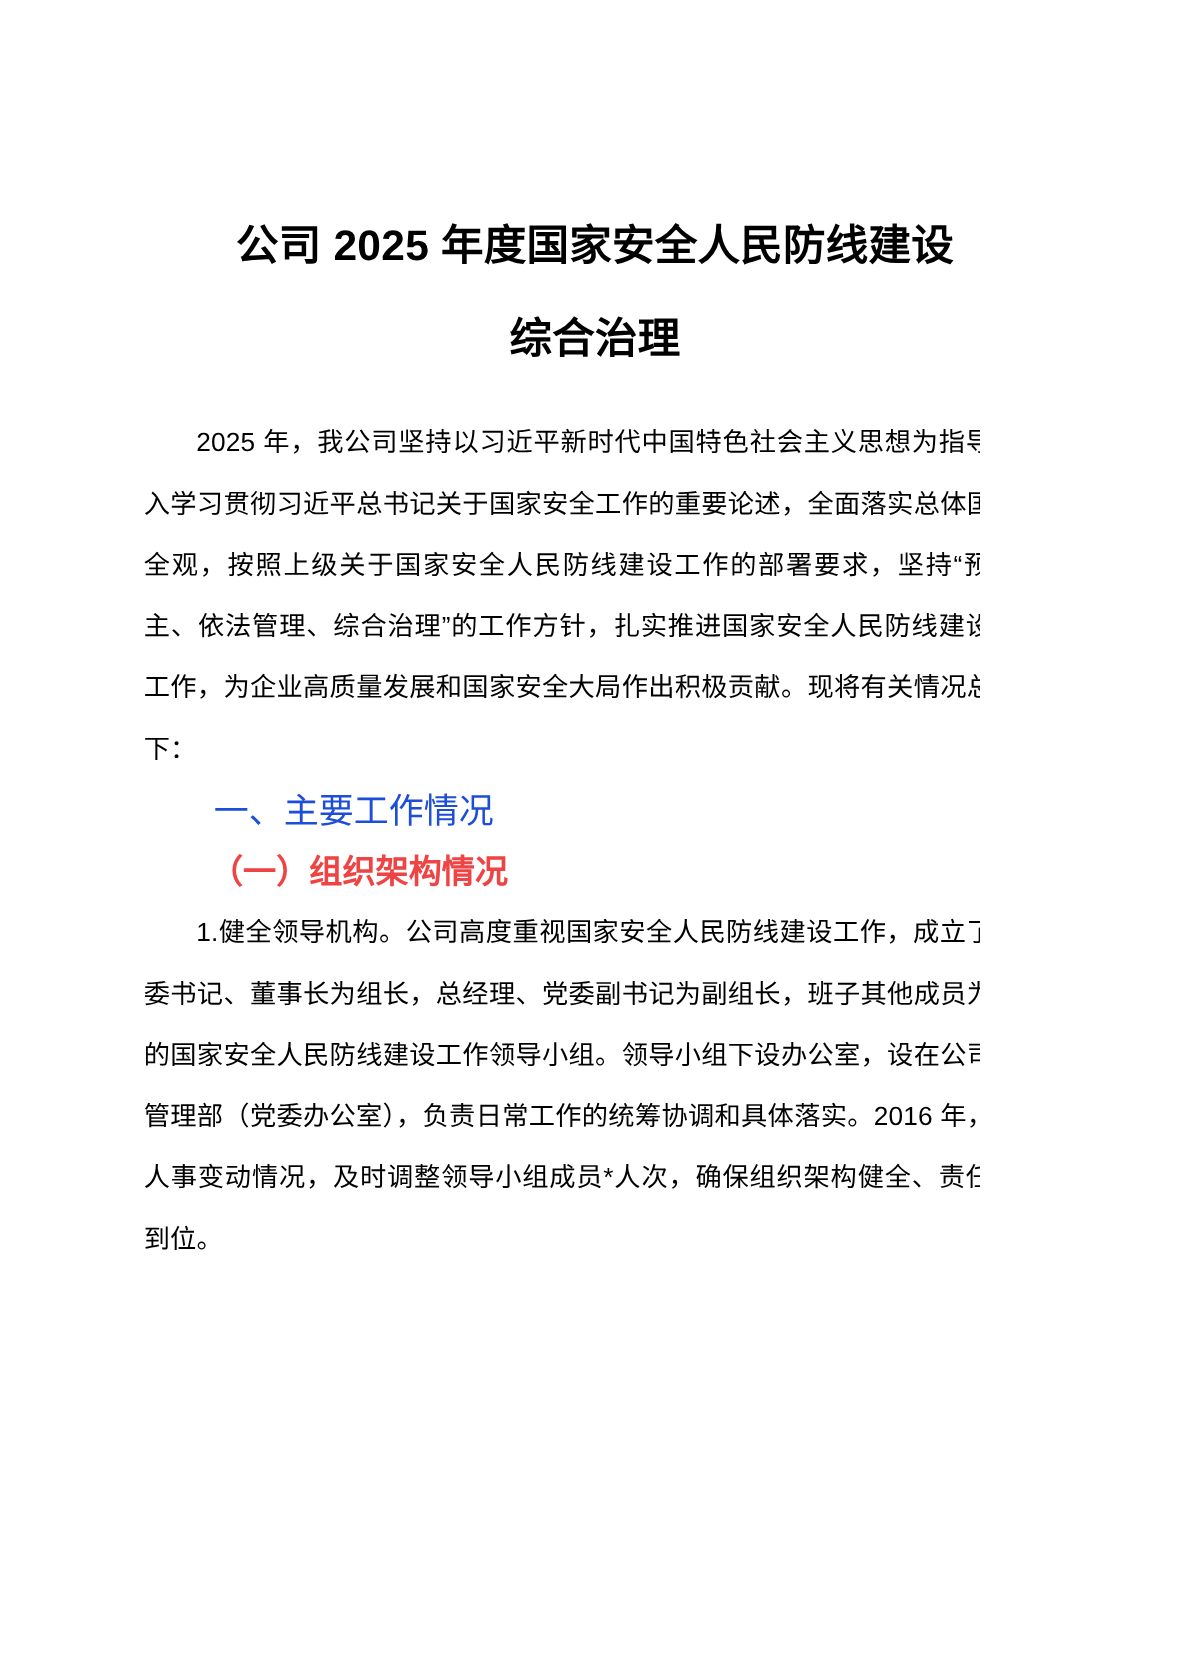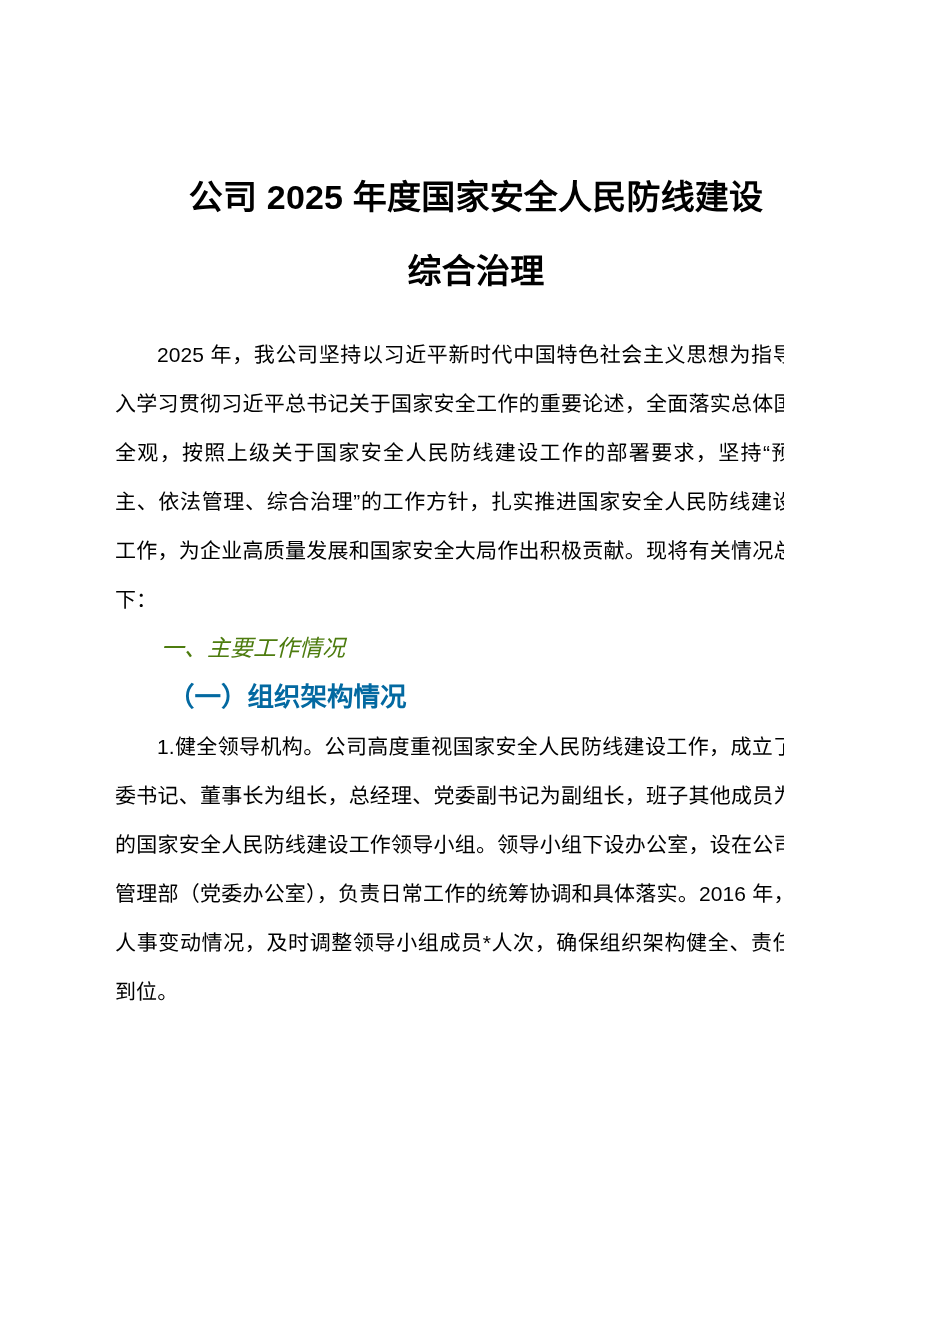--- a/index.html
+++ b/index.html
@@ -70,36 +70,35 @@
     color: #000000;
   }
 
   p.para.indent {
     text-indent: 2em;
   }
 
   p.heading-plain {
     margin: 0;
     padding: 0;
-    font-size: 23px;
+    font-size: 28px;
     line-height: 49px;
     text-indent: 2em;
     font-weight: 400;
-    color: #4d7c0f;
-    font-style: italic;
+    color: #1d4ed8;
   }
 
   p.heading-bold {
     margin: 0;
     padding: 0;
     font-size: 26.5px;
     line-height: 49px;
     text-indent: 2em;
     font-weight: 700;
-    color: #0369a1;
+    color: #ef4444;
   }
 </style>
 </head>
 <body>
 
 <div class="page">
   <div class="content">
 
     <h1 class="doc-title">
       <span class="title-line-1">公司 2025 年度国家安全人民防线建设</span>

